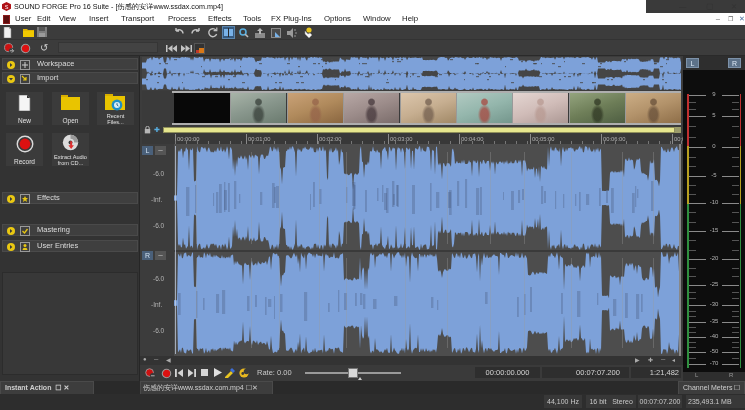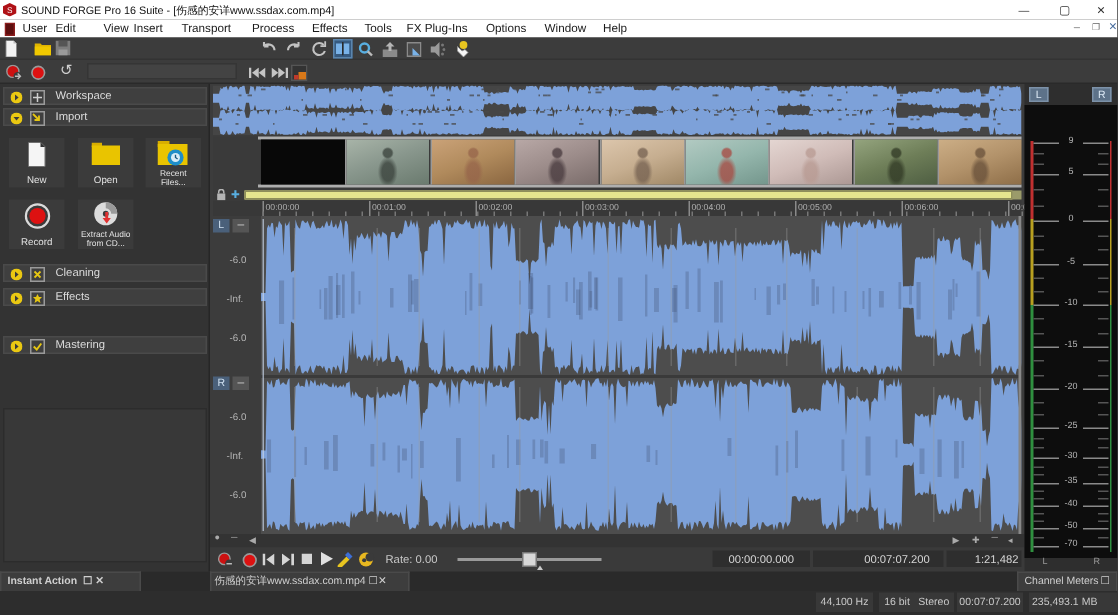--- a/index.html
+++ b/index.html
@@ -1,20 +1,20 @@
 <!DOCTYPE html>
 <html><head><meta charset="utf-8">
 <style>
 *{margin:0;padding:0;box-sizing:border-box}
 html,body{width:745px;height:410px;overflow:hidden;background:#3a3a3a;
 font-family:"Liberation Sans",sans-serif}
 .abs{position:absolute}
 #page{position:relative;width:745px;height:410px}
 
-#titlebar{left:0;top:0;width:745px;height:13px;background:#fff;color:#111;font-size:7.2px;line-height:13px}
+#titlebar{left:0;top:0;width:646px;height:13px;background:#fff;color:#111;font-size:7.2px;line-height:13px}
 #menubar{left:0;top:13px;width:745px;height:12px;background:#fff;color:#1a1a1a;font-size:7.8px;line-height:12px}
 
 #tb1{left:0;top:25px;width:745px;height:15px;background:#3c3c3c;border-bottom:1px solid #333}
 #tb2{left:0;top:40px;width:745px;height:16px;background:#3c3c3c;border-bottom:1px solid #2a2a2a}
 
 #lpanel{left:0;top:56px;width:140px;height:325px;background:#333;border-right:1px solid #262626}
 .sechdr{position:absolute;left:2px;width:136px;height:12px;background:#3f3f3f;border:1px solid #4a4a4a;color:#dcdcdc;font-size:7.5px;line-height:10px}
 .seclbl{position:absolute;left:34px;top:0px}
 .tile{position:absolute;width:37px;height:33px;background:#3b3b3b;color:#e2e2e2;font-size:6.5px;text-align:center}
 .tile .cap{position:absolute;left:0;right:0;bottom:1px;line-height:7px}
@@ -39,21 +39,21 @@
  <span class="abs" style="left:731px;color:#333">✕</span>
 </div>
 
 <div class="abs" id="menubar">
  <svg class="abs" style="left:3px;top:2px" width="7" height="9" viewBox="0 0 7 9">
         <rect width="7" height="9" fill="#8c1c1c"></rect>
         <rect x="1" y="1" width="5" height="7" fill="#5c0f0f"></rect>
       </svg>
  <span class="abs" style="left:15px">User</span>
       <span class="abs" style="left:37px">Edit</span>
-      <span class="abs" style="left:69px">View</span>
+      <span class="abs" style="left:59px">View</span>
       <span class="abs" style="left:89px">Insert</span>
       <span class="abs" style="left:121px">Transport</span>
       <span class="abs" style="left:168px">Process</span>
       <span class="abs" style="left:208px">Effects</span>
       <span class="abs" style="left:243px">Tools</span>
       <span class="abs" style="left:271px">FX Plug-Ins</span>
       <span class="abs" style="left:324px">Options</span>
       <span class="abs" style="left:363px">Window</span>
       <span class="abs" style="left:402px">Help</span>
  <span class="abs" style="left:716px;top:-3px;color:#666;font-size:7px">_</span>
@@ -203,31 +203,20 @@
  <div class="tile" style="left:52px;top:77px">
         <svg class="abs" style="left:10px;top:1px" width="17" height="17" viewBox="0 0 21 21">
           <circle cx="10.5" cy="10.5" r="9.5" fill="#dcdcdc"></circle>
           <path d="M10.5,1 a9.5,9.5 0 0 1 9.5,9.5 l-5,0 a4.5,4.5 0 0 0 -4.5,-4.5 z" fill="#9a9a9a"></path>
           <circle cx="10.5" cy="10.5" r="2.4" fill="#3b3b3b"></circle>
           <path d="M12.5,9 v5 h2.2 l-3.4,4.5 -3.4,-4.5 h2.2 v-5 z" fill="#e03030"></path>
         </svg>
         <div class="cap2">Extract Audio<br>from CD...</div>
       </div>
 
- <div class="sechdr" style="top:120px">
-        <svg class="abs" style="left:4px;top:2px" width="8" height="8" viewBox="0 0 8 8">
-          <circle cx="4" cy="4" r="4" fill="#eac812"></circle>
-          <path d="M3,2 l2.4,2 L3,6 z" fill="#3a3a3a"></path>
-        </svg>
-        <svg class="abs" style="left:17px;top:1px" width="10" height="10" viewBox="0 0 10 10">
-          <rect x="0.5" y="0.5" width="9" height="9" fill="none" stroke="#9a9a9a"></rect>
-          <path d="M3,3 l4,4 M7,3 l-4,4" stroke="#e6c612" stroke-width="1.2"></path>
-        </svg>
-        <span class="seclbl">Cleaning</span>
-      </div>
  <div class="sechdr" style="top:136px">
         <svg class="abs" style="left:4px;top:2px" width="8" height="8" viewBox="0 0 8 8">
           <circle cx="4" cy="4" r="4" fill="#eac812"></circle>
           <path d="M3,2 l2.4,2 L3,6 z" fill="#3a3a3a"></path>
         </svg>
         <svg class="abs" style="left:17px;top:1px" width="10" height="10" viewBox="0 0 10 10">
           <rect x="0.5" y="0.5" width="9" height="9" fill="none" stroke="#9a9a9a"></rect>
           <path d="M5,2 l1,2 2,0 -1.6,1.6 0.6,2.4 -2,-1.4 -2,1.4 0.6,-2.4 -1.6,-1.6 2,0 z" fill="#e6c612"></path>
         </svg>
         <span class="seclbl">Effects</span>
@@ -235,20 +224,32 @@
  <div class="sechdr" style="top:168px">
         <svg class="abs" style="left:4px;top:2px" width="8" height="8" viewBox="0 0 8 8">
           <circle cx="4" cy="4" r="4" fill="#eac812"></circle>
           <path d="M3,2 l2.4,2 L3,6 z" fill="#3a3a3a"></path>
         </svg>
         <svg class="abs" style="left:17px;top:1px" width="10" height="10" viewBox="0 0 10 10">
           <rect x="0.5" y="0.5" width="9" height="9" fill="none" stroke="#9a9a9a"></rect>
           <path d="M2.5,5 l2,2 3,-4" stroke="#e6c612" stroke-width="1.3" fill="none"></path>
         </svg>
         <span class="seclbl">Mastering</span>
+      </div>
+ <div class="sechdr" style="top:184px">
+        <svg class="abs" style="left:4px;top:2px" width="8" height="8" viewBox="0 0 8 8">
+          <circle cx="4" cy="4" r="4" fill="#eac812"></circle>
+          <path d="M3,2 l2.4,2 L3,6 z" fill="#3a3a3a"></path>
+        </svg>
+        <svg class="abs" style="left:17px;top:1px" width="10" height="10" viewBox="0 0 10 10">
+          <rect x="0.5" y="0.5" width="9" height="9" fill="none" stroke="#9a9a9a"></rect>
+          <circle cx="5" cy="3.6" r="1.5" fill="#e6c612"></circle>
+          <path d="M2.5,8 a2.5,2.2 0 0 1 5,0 z" fill="#e6c612"></path>
+        </svg>
+        <span class="seclbl">User Entries</span>
       </div>
  <div class="abs" style="left:2px;top:216px;width:136px;height:103px;background:#383838;border:1px solid #2c2c2c"></div>
 </div>
 
 <div class="abs" style="left:140px;top:56px;width:543px;height:325px;background:#3c3c3c">
 
  <div class="abs" style="left:2px;top:1px;width:539px;height:33px">
         <svg width="539" height="33" viewBox="0 0 539 33" style="position:absolute;left:0;top:0">
 <rect width="539" height="33" fill="#454545"></rect>
 <path d="M0.0,5.5 L1.0,5.5 L2.0,5.5 L3.0,5.5 L4.0,5.5 L5.0,1.3 L6.0,2.5 L7.0,1.0 L8.0,1.2 L9.0,0.3 L10.0,3.4 L11.0,0.6 L12.0,-0.0 L13.0,1.1 L14.0,1.1 L15.0,0.7 L16.0,0.8 L17.0,2.8 L18.0,1.0 L19.0,1.0 L20.0,0.0 L21.0,0.2 L22.0,5.5 L23.0,5.5 L24.0,5.5 L25.0,0.1 L26.0,0.8 L27.0,0.7 L28.0,4.1 L29.0,0.3 L30.0,0.6 L31.0,0.5 L32.0,1.0 L33.0,0.5 L34.0,1.0 L35.0,0.8 L36.0,0.8 L37.0,0.9 L38.0,1.2 L39.0,0.2 L40.0,0.3 L41.0,0.0 L42.0,0.7 L43.0,-0.0 L44.0,0.1 L45.0,0.8 L46.0,0.1 L47.0,1.2 L48.0,0.2 L49.0,3.4 L50.0,0.9 L51.0,3.8 L52.0,0.0 L53.0,0.2 L54.0,0.9 L55.0,0.6 L56.0,1.2 L57.0,0.1 L58.0,0.1 L59.0,0.7 L60.0,0.1 L61.0,0.5 L62.0,4.9 L63.0,2.5 L64.0,1.7 L65.0,1.8 L66.0,2.0 L67.0,1.4 L68.0,5.1 L69.0,1.9 L70.0,1.4 L71.0,2.3 L72.0,2.1 L73.0,2.2 L74.0,2.2 L75.0,1.6 L76.0,2.4 L77.0,1.4 L78.0,5.5 L79.0,2.4 L80.0,2.2 L81.0,2.1 L82.0,4.3 L83.0,2.1 L84.0,2.1 L85.0,1.8 L86.0,2.3 L87.0,1.8 L88.0,1.3 L89.0,1.6 L90.0,3.4 L91.0,1.3 L92.0,2.1 L93.0,5.0 L94.0,1.5 L95.0,1.9 L96.0,2.4 L97.0,1.9 L98.0,2.0 L99.0,4.3 L100.0,2.1 L101.0,0.2 L102.0,0.6 L103.0,0.7 L104.0,0.4 L105.0,1.2 L106.0,0.6 L107.0,0.1 L108.0,0.4 L109.0,0.4 L110.0,0.3 L111.0,0.9 L112.0,0.7 L113.0,3.5 L114.0,5.5 L115.0,3.9 L116.0,4.0 L117.0,4.1 L118.0,3.4 L119.0,3.8 L120.0,-0.0 L121.0,1.0 L122.0,0.4 L123.0,0.9 L124.0,0.8 L125.0,0.1 L126.0,0.3 L127.0,0.5 L128.0,0.8 L129.0,0.6 L130.0,0.4 L131.0,1.0 L132.0,0.9 L133.0,2.1 L134.0,-0.0 L135.0,1.2 L136.0,1.2 L137.0,0.3 L138.0,1.3 L139.0,1.1 L140.0,0.7 L141.0,0.8 L142.0,0.2 L143.0,3.8 L144.0,0.7 L145.0,1.0 L146.0,0.1 L147.0,5.0 L148.0,1.2 L149.0,0.2 L150.0,2.9 L151.0,0.4 L152.0,0.6 L153.0,0.8 L154.0,0.8 L155.0,0.4 L156.0,3.5 L157.0,0.3 L158.0,4.3 L159.0,0.6 L160.0,0.4 L161.0,1.1 L162.0,0.5 L163.0,0.3 L164.0,2.5 L165.0,3.7 L166.0,0.5 L167.0,1.0 L168.0,0.6 L169.0,0.1 L170.0,0.0 L171.0,1.0 L172.0,0.0 L173.0,0.0 L174.0,0.7 L175.0,-0.0 L176.0,1.3 L177.0,0.4 L178.0,0.2 L179.0,1.1 L180.0,0.5 L181.0,4.7 L182.0,4.5 L183.0,4.4 L184.0,5.5 L185.0,4.8 L186.0,4.3 L187.0,5.5 L188.0,5.5 L189.0,4.7 L190.0,4.2 L191.0,4.3 L192.0,4.8 L193.0,4.6 L194.0,4.4 L195.0,4.4 L196.0,4.6 L197.0,4.6 L198.0,0.5 L199.0,1.2 L200.0,2.7 L201.0,2.6 L202.0,2.3 L203.0,5.5 L204.0,2.7 L205.0,2.3 L206.0,3.1 L207.0,2.5 L208.0,3.2 L209.0,0.1 L210.0,0.6 L211.0,0.4 L212.0,0.3 L213.0,0.2 L214.0,0.9 L215.0,0.2 L216.0,1.0 L217.0,3.2 L218.0,0.4 L219.0,0.1 L220.0,0.3 L221.0,1.0 L222.0,0.6 L223.0,1.0 L224.0,0.8 L225.0,0.8 L226.0,3.1 L227.0,0.7 L228.0,0.1 L229.0,1.2 L230.0,0.5 L231.0,0.6 L232.0,0.8 L233.0,0.4 L234.0,0.8 L235.0,0.4 L236.0,0.6 L237.0,4.9 L238.0,0.6 L239.0,0.5 L240.0,1.2 L241.0,1.0 L242.0,0.8 L243.0,4.0 L244.0,1.1 L245.0,0.1 L246.0,1.1 L247.0,1.1 L248.0,0.2 L249.0,0.3 L250.0,1.2 L251.0,3.7 L252.0,0.5 L253.0,0.6 L254.0,1.3 L255.0,0.8 L256.0,0.8 L257.0,1.2 L258.0,0.0 L259.0,0.5 L260.0,1.8 L261.0,0.2 L262.0,0.5 L263.0,0.8 L264.0,0.4 L265.0,3.3 L266.0,1.2 L267.0,0.2 L268.0,1.1 L269.0,1.1 L270.0,0.7 L271.0,0.8 L272.0,0.7 L273.0,0.4 L274.0,0.5 L275.0,1.0 L276.0,0.9 L277.0,1.0 L278.0,0.7 L279.0,1.2 L280.0,0.1 L281.0,3.0 L282.0,3.0 L283.0,2.9 L284.0,3.2 L285.0,3.0 L286.0,2.9 L287.0,3.3 L288.0,2.8 L289.0,3.0 L290.0,3.0 L291.0,2.8 L292.0,2.7 L293.0,3.2 L294.0,3.4 L295.0,3.0 L296.0,0.9 L297.0,0.4 L298.0,0.2 L299.0,0.0 L300.0,-0.1 L301.0,0.3 L302.0,-0.1 L303.0,0.7 L304.0,0.9 L305.0,0.7 L306.0,3.7 L307.0,2.6 L308.0,1.1 L309.0,0.9 L310.0,0.3 L311.0,0.7 L312.0,1.1 L313.0,0.3 L314.0,-0.1 L315.0,0.4 L316.0,0.3 L317.0,1.1 L318.0,-0.0 L319.0,0.4 L320.0,0.9 L321.0,1.3 L322.0,1.0 L323.0,2.9 L324.0,1.0 L325.0,0.5 L326.0,0.1 L327.0,1.0 L328.0,1.1 L329.0,0.9 L330.0,1.0 L331.0,0.2 L332.0,0.2 L333.0,0.9 L334.0,0.9 L335.0,0.1 L336.0,1.2 L337.0,0.0 L338.0,0.3 L339.0,1.0 L340.0,-0.1 L341.0,2.3 L342.0,0.6 L343.0,1.0 L344.0,1.1 L345.0,3.3 L346.0,1.1 L347.0,2.1 L348.0,-0.1 L349.0,0.5 L350.0,0.4 L351.0,0.7 L352.0,1.0 L353.0,0.2 L354.0,1.2 L355.0,1.1 L356.0,0.8 L357.0,0.8 L358.0,1.1 L359.0,4.1 L360.0,0.9 L361.0,0.9 L362.0,0.4 L363.0,0.2 L364.0,0.8 L365.0,0.3 L366.0,0.2 L367.0,-0.0 L368.0,0.4 L369.0,0.5 L370.0,1.1 L371.0,0.9 L372.0,0.7 L373.0,0.9 L374.0,0.1 L375.0,0.4 L376.0,0.9 L377.0,3.8 L378.0,3.4 L379.0,3.5 L380.0,3.4 L381.0,3.7 L382.0,3.4 L383.0,3.8 L384.0,5.5 L385.0,3.7 L386.0,3.4 L387.0,3.2 L388.0,3.3 L389.0,3.5 L390.0,4.0 L391.0,3.7 L392.0,5.0 L393.0,3.2 L394.0,3.9 L395.0,3.3 L396.0,3.4 L397.0,3.5 L398.0,2.1 L399.0,0.1 L400.0,0.1 L401.0,1.0 L402.0,0.1 L403.0,1.2 L404.0,1.0 L405.0,0.4 L406.0,0.7 L407.0,0.8 L408.0,1.0 L409.0,1.0 L410.0,0.8 L411.0,0.8 L412.0,0.5 L413.0,2.7 L414.0,0.7 L415.0,-0.1 L416.0,0.9 L417.0,0.6 L418.0,1.1 L419.0,0.4 L420.0,0.2 L421.0,0.2 L422.0,2.4 L423.0,0.3 L424.0,0.6 L425.0,0.2 L426.0,0.2 L427.0,0.2 L428.0,0.8 L429.0,0.0 L430.0,0.8 L431.0,0.2 L432.0,0.7 L433.0,1.2 L434.0,0.4 L435.0,-0.0 L436.0,0.2 L437.0,0.8 L438.0,0.9 L439.0,1.1 L440.0,-0.0 L441.0,0.4 L442.0,-0.1 L443.0,0.6 L444.0,0.2 L445.0,0.2 L446.0,-0.1 L447.0,0.6 L448.0,1.0 L449.0,1.0 L450.0,2.7 L451.0,0.5 L452.0,0.5 L453.0,3.2 L454.0,0.9 L455.0,0.0 L456.0,5.5 L457.0,5.5 L458.0,5.5 L459.0,5.5 L460.0,5.5 L461.0,5.5 L462.0,5.5 L463.0,5.5 L464.0,4.0 L465.0,4.1 L466.0,5.2 L467.0,4.3 L468.0,4.4 L469.0,5.5 L470.0,3.9 L471.0,4.1 L472.0,3.8 L473.0,4.0 L474.0,3.9 L475.0,4.2 L476.0,4.3 L477.0,4.0 L478.0,4.3 L479.0,4.4 L480.0,2.2 L481.0,2.0 L482.0,2.5 L483.0,2.2 L484.0,1.7 L485.0,4.2 L486.0,2.0 L487.0,1.7 L488.0,2.5 L489.0,1.8 L490.0,1.8 L491.0,2.3 L492.0,1.7 L493.0,2.3 L494.0,1.8 L495.0,1.8 L496.0,2.1 L497.0,2.4 L498.0,4.5 L499.0,4.6 L500.0,4.7 L501.0,4.9 L502.0,4.5 L503.0,4.8 L504.0,4.6 L505.0,4.3 L506.0,4.6 L507.0,2.9 L508.0,4.5 L509.0,2.1 L510.0,2.6 L511.0,2.1 L512.0,5.5 L513.0,5.5 L514.0,5.5 L515.0,5.5 L516.0,5.5 L517.0,5.5 L518.0,0.6 L519.0,0.6 L520.0,0.2 L521.0,0.6 L522.0,2.5 L523.0,0.2 L524.0,0.1 L525.0,-0.1 L526.0,3.0 L527.0,0.5 L528.0,0.6 L529.0,0.8 L530.0,0.2 L531.0,1.2 L532.0,1.3 L533.0,1.1 L534.0,1.0 L535.0,1.2 L536.0,0.3 L537.0,1.2 L538.0,0.7 L539.0,5.5 L539.0,11.5 L538.0,16.3 L537.0,15.8 L536.0,16.7 L535.0,15.8 L534.0,16.0 L533.0,15.9 L532.0,15.7 L531.0,15.8 L530.0,16.8 L529.0,16.2 L528.0,16.4 L527.0,16.5 L526.0,14.0 L525.0,17.1 L524.0,16.9 L523.0,16.8 L522.0,14.5 L521.0,16.4 L520.0,16.8 L519.0,16.4 L518.0,16.4 L517.0,11.5 L516.0,11.5 L515.0,11.5 L514.0,11.5 L513.0,11.5 L512.0,11.5 L511.0,14.9 L510.0,14.4 L509.0,14.9 L508.0,12.5 L507.0,14.1 L506.0,12.4 L505.0,12.7 L504.0,12.4 L503.0,12.2 L502.0,12.5 L501.0,12.1 L500.0,12.3 L499.0,12.4 L498.0,12.5 L497.0,14.6 L496.0,14.9 L495.0,15.2 L494.0,15.2 L493.0,14.7 L492.0,15.3 L491.0,14.7 L490.0,15.2 L489.0,15.2 L488.0,14.5 L487.0,15.3 L486.0,15.0 L485.0,12.8 L484.0,15.3 L483.0,14.8 L482.0,14.5 L481.0,15.0 L480.0,14.8 L479.0,12.6 L478.0,12.7 L477.0,13.0 L476.0,12.7 L475.0,12.8 L474.0,13.1 L473.0,13.0 L472.0,13.2 L471.0,12.9 L470.0,13.1 L469.0,11.5 L468.0,12.6 L467.0,12.7 L466.0,11.8 L465.0,12.9 L464.0,13.0 L463.0,11.5 L462.0,11.5 L461.0,11.5 L460.0,11.5 L459.0,11.5 L458.0,11.5 L457.0,11.5 L456.0,11.5 L455.0,17.0 L454.0,16.1 L453.0,13.8 L452.0,16.5 L451.0,16.5 L450.0,14.3 L449.0,16.0 L448.0,16.0 L447.0,16.4 L446.0,17.1 L445.0,16.8 L444.0,16.8 L443.0,16.4 L442.0,17.1 L441.0,16.6 L440.0,17.0 L439.0,15.9 L438.0,16.1 L437.0,16.2 L436.0,16.8 L435.0,17.0 L434.0,16.6 L433.0,15.8 L432.0,16.3 L431.0,16.8 L430.0,16.2 L429.0,17.0 L428.0,16.2 L427.0,16.8 L426.0,16.8 L425.0,16.8 L424.0,16.4 L423.0,16.7 L422.0,14.6 L421.0,16.8 L420.0,16.8 L419.0,16.6 L418.0,15.9 L417.0,16.4 L416.0,16.1 L415.0,17.1 L414.0,16.3 L413.0,14.3 L412.0,16.5 L411.0,16.2 L410.0,16.2 L409.0,16.0 L408.0,16.0 L407.0,16.2 L406.0,16.3 L405.0,16.6 L404.0,16.0 L403.0,15.8 L402.0,16.9 L401.0,16.0 L400.0,16.9 L399.0,16.9 L398.0,14.9 L397.0,13.5 L396.0,13.6 L395.0,13.7 L394.0,13.1 L393.0,13.8 L392.0,12.0 L391.0,13.3 L390.0,13.0 L389.0,13.5 L388.0,13.7 L387.0,13.8 L386.0,13.6 L385.0,13.3 L384.0,11.5 L383.0,13.2 L382.0,13.6 L381.0,13.3 L380.0,13.6 L379.0,13.5 L378.0,13.6 L377.0,13.2 L376.0,16.1 L375.0,16.6 L374.0,16.9 L373.0,16.1 L372.0,16.3 L371.0,16.1 L370.0,15.9 L369.0,16.5 L368.0,16.6 L367.0,17.0 L366.0,16.8 L365.0,16.7 L364.0,16.2 L363.0,16.8 L362.0,16.6 L361.0,16.1 L360.0,16.1 L359.0,12.9 L358.0,15.9 L357.0,16.2 L356.0,16.2 L355.0,15.9 L354.0,15.8 L353.0,16.8 L352.0,16.0 L351.0,16.3 L350.0,16.6 L349.0,16.5 L348.0,17.1 L347.0,14.9 L346.0,15.9 L345.0,13.7 L344.0,15.9 L343.0,16.0 L342.0,16.4 L341.0,14.7 L340.0,17.1 L339.0,16.0 L338.0,16.7 L337.0,17.0 L336.0,15.8 L335.0,16.9 L334.0,16.1 L333.0,16.1 L332.0,16.8 L331.0,16.8 L330.0,16.0 L329.0,16.1 L328.0,15.9 L327.0,16.0 L326.0,16.9 L325.0,16.5 L324.0,16.0 L323.0,14.1 L322.0,16.0 L321.0,15.7 L320.0,16.1 L319.0,16.6 L318.0,17.0 L317.0,15.9 L316.0,16.7 L315.0,16.6 L314.0,17.1 L313.0,16.7 L312.0,15.9 L311.0,16.3 L310.0,16.7 L309.0,16.1 L308.0,15.9 L307.0,14.4 L306.0,13.3 L305.0,16.3 L304.0,16.1 L303.0,16.3 L302.0,17.1 L301.0,16.7 L300.0,17.1 L299.0,17.0 L298.0,16.8 L297.0,16.6 L296.0,16.1 L295.0,14.0 L294.0,13.6 L293.0,13.8 L292.0,14.3 L291.0,14.2 L290.0,14.0 L289.0,14.0 L288.0,14.2 L287.0,13.7 L286.0,14.1 L285.0,14.0 L284.0,13.8 L283.0,14.1 L282.0,14.0 L281.0,14.0 L280.0,16.9 L279.0,15.8 L278.0,16.3 L277.0,16.0 L276.0,16.1 L275.0,16.0 L274.0,16.5 L273.0,16.6 L272.0,16.3 L271.0,16.2 L270.0,16.3 L269.0,15.9 L268.0,15.9 L267.0,16.8 L266.0,15.8 L265.0,13.7 L264.0,16.6 L263.0,16.2 L262.0,16.5 L261.0,16.8 L260.0,15.2 L259.0,16.5 L258.0,17.0 L257.0,15.8 L256.0,16.2 L255.0,16.2 L254.0,15.7 L253.0,16.4 L252.0,16.5 L251.0,13.3 L250.0,15.8 L249.0,16.7 L248.0,16.8 L247.0,15.9 L246.0,15.9 L245.0,16.9 L244.0,15.9 L243.0,13.0 L242.0,16.2 L241.0,16.0 L240.0,15.8 L239.0,16.5 L238.0,16.4 L237.0,12.1 L236.0,16.4 L235.0,16.6 L234.0,16.2 L233.0,16.6 L232.0,16.2 L231.0,16.4 L230.0,16.5 L229.0,15.8 L228.0,16.9 L227.0,16.3 L226.0,13.9 L225.0,16.2 L224.0,16.2 L223.0,16.0 L222.0,16.4 L221.0,16.0 L220.0,16.7 L219.0,16.9 L218.0,16.6 L217.0,13.8 L216.0,16.0 L215.0,16.8 L214.0,16.1 L213.0,16.8 L212.0,16.7 L211.0,16.6 L210.0,16.4 L209.0,16.9 L208.0,13.8 L207.0,14.5 L206.0,13.9 L205.0,14.7 L204.0,14.3 L203.0,11.5 L202.0,14.7 L201.0,14.4 L200.0,14.3 L199.0,15.8 L198.0,16.5 L197.0,12.4 L196.0,12.4 L195.0,12.6 L194.0,12.6 L193.0,12.4 L192.0,12.2 L191.0,12.7 L190.0,12.8 L189.0,12.3 L188.0,11.5 L187.0,11.5 L186.0,12.7 L185.0,12.2 L184.0,11.5 L183.0,12.6 L182.0,12.5 L181.0,12.3 L180.0,16.5 L179.0,15.9 L178.0,16.8 L177.0,16.6 L176.0,15.7 L175.0,17.0 L174.0,16.3 L173.0,17.0 L172.0,17.0 L171.0,16.0 L170.0,17.0 L169.0,16.9 L168.0,16.4 L167.0,16.0 L166.0,16.5 L165.0,13.3 L164.0,14.5 L163.0,16.7 L162.0,16.5 L161.0,15.9 L160.0,16.6 L159.0,16.4 L158.0,12.7 L157.0,16.7 L156.0,13.5 L155.0,16.6 L154.0,16.2 L153.0,16.2 L152.0,16.4 L151.0,16.6 L150.0,14.1 L149.0,16.8 L148.0,15.8 L147.0,12.0 L146.0,16.9 L145.0,16.0 L144.0,16.3 L143.0,13.2 L142.0,16.8 L141.0,16.2 L140.0,16.3 L139.0,15.9 L138.0,15.7 L137.0,16.7 L136.0,15.8 L135.0,15.8 L134.0,17.0 L133.0,14.9 L132.0,16.1 L131.0,16.0 L130.0,16.6 L129.0,16.4 L128.0,16.2 L127.0,16.5 L126.0,16.7 L125.0,16.9 L124.0,16.2 L123.0,16.1 L122.0,16.6 L121.0,16.0 L120.0,17.0 L119.0,13.2 L118.0,13.6 L117.0,12.9 L116.0,13.0 L115.0,13.1 L114.0,11.5 L113.0,13.5 L112.0,16.3 L111.0,16.1 L110.0,16.7 L109.0,16.6 L108.0,16.6 L107.0,16.9 L106.0,16.4 L105.0,15.8 L104.0,16.6 L103.0,16.3 L102.0,16.4 L101.0,16.8 L100.0,14.9 L99.0,12.7 L98.0,15.0 L97.0,15.1 L96.0,14.6 L95.0,15.1 L94.0,15.5 L93.0,12.0 L92.0,14.9 L91.0,15.7 L90.0,13.6 L89.0,15.4 L88.0,15.7 L87.0,15.2 L86.0,14.7 L85.0,15.2 L84.0,14.9 L83.0,14.9 L82.0,12.7 L81.0,14.9 L80.0,14.8 L79.0,14.6 L78.0,11.5 L77.0,15.6 L76.0,14.6 L75.0,15.4 L74.0,14.8 L73.0,14.8 L72.0,14.9 L71.0,14.7 L70.0,15.6 L69.0,15.1 L68.0,11.9 L67.0,15.6 L66.0,15.0 L65.0,15.2 L64.0,15.3 L63.0,14.5 L62.0,12.1 L61.0,16.5 L60.0,16.9 L59.0,16.3 L58.0,16.9 L57.0,16.9 L56.0,15.8 L55.0,16.4 L54.0,16.1 L53.0,16.8 L52.0,17.0 L51.0,13.2 L50.0,16.1 L49.0,13.6 L48.0,16.8 L47.0,15.8 L46.0,16.9 L45.0,16.2 L44.0,16.9 L43.0,17.0 L42.0,16.3 L41.0,17.0 L40.0,16.7 L39.0,16.8 L38.0,15.8 L37.0,16.1 L36.0,16.2 L35.0,16.2 L34.0,16.0 L33.0,16.5 L32.0,16.0 L31.0,16.5 L30.0,16.4 L29.0,16.7 L28.0,12.9 L27.0,16.3 L26.0,16.2 L25.0,16.9 L24.0,11.5 L23.0,11.5 L22.0,11.5 L21.0,16.8 L20.0,17.0 L19.0,16.0 L18.0,16.0 L17.0,14.2 L16.0,16.2 L15.0,16.3 L14.0,15.9 L13.0,15.9 L12.0,17.0 L11.0,16.4 L10.0,13.6 L9.0,16.7 L8.0,15.8 L7.0,16.0 L6.0,14.5 L5.0,15.7 L4.0,11.5 L3.0,11.5 L2.0,11.5 L1.0,11.5 L0.0,11.5 Z" fill="#7da1d9"></path>

